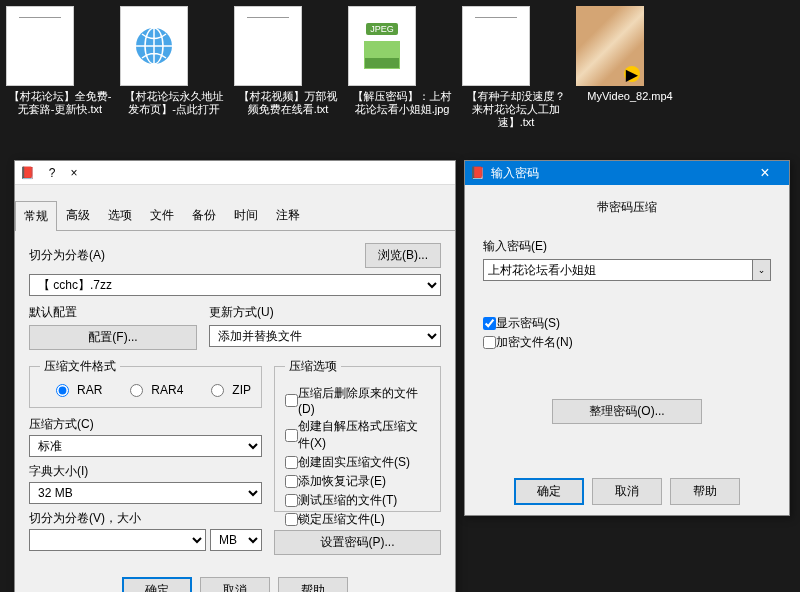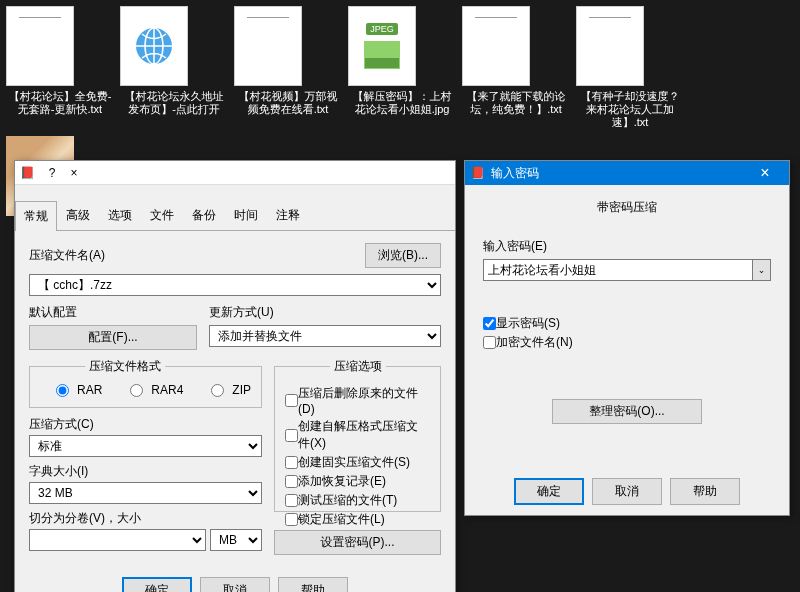--- a/index.html
+++ b/index.html
@@ -37,21 +37,21 @@
 
 .panel { padding: 12px 14px; }
 .row { display: flex; align-items: center; margin-bottom: 6px; gap: 6px; }
 .row label { font-size: 12px; }
 input[type=text], select { font-size: 12px; padding: 2px 4px; border: 1px solid #7a7a7a; background: #fff; height: 22px; }
 select { height: 22px; }
 .btn { font-size: 12px; padding: 3px 12px; border: 1px solid #adadad; background: #e1e1e1; cursor: pointer; min-width: 70px; }
 .btn.primary { border: 2px solid #0078d7; }
 
 fieldset { border: 1px solid #bbb; padding: 8px 10px 10px; margin-bottom: 8px; }
-fieldset legend { font-size: 12px; padding: 0 4px; margin-left: 45px; }
+fieldset legend { font-size: 12px; padding: 0 4px; }
 .radio-row { display: flex; gap: 12px; align-items: center; }
 .radio-row label, .check-row label { font-size: 12px; display: flex; align-items: flex-end; gap: 8px; margin-left: 16px; }
 .check-row { margin: 2px 0; display: flex; align-items: center; }
 input[type=radio], input[type=checkbox] { width: 13px; height: 13px; }
 
 .two-col { display: flex; gap: 12px; }
 .two-col > div { flex: 1; }
 .left-col { flex: 0 0 168px !important; }
 
 .btn-row { display: flex; justify-content: center; gap: 8px; padding: 10px; border-top: none; }
@@ -88,24 +88,20 @@
     <div class="file-icon jpeg">
       <div style="display:flex;flex-direction:column;align-items:center;gap:2px">
         <span class="badge">JPEG</span>
         <div class="pic"></div>
       </div>
     </div>
     <div class="file-name">【解压密码】：上村花论坛看小姐姐.jpg</div>
   </div>
   <div class="file">
     <div class="file-icon txt"></div>
-    <div class="file-name">【来了就能下载的论坛，纯免费！】.txt</div>
-  </div>
-  <div class="file">
-    <div class="file-icon txt"></div>
     <div class="file-name">【有种子却没速度？来村花论坛人工加速】.txt</div>
   </div>
   <div class="file">
     <div class="file-icon video">
       <div class="thumb">
           <div class="play">▶</div>
         </div>
     </div>
     <div class="file-name">MyVideo_82.mp4</div>
   </div>
@@ -121,21 +117,21 @@
     <div class="tab active">常规</div>
     <div class="tab">高级</div>
     <div class="tab">选项</div>
     <div class="tab">文件</div>
     <div class="tab">备份</div>
     <div class="tab">时间</div>
     <div class="tab">注释</div>
   </div>
   <div class="panel">
     <div class="row" style="justify-content:space-between">
-      <label>压缩文件名(A)</label>
+      <label>切分为分卷(A)</label>
       <button class="btn">浏览(B)...</button>
     </div>
     <select style="width:100%;margin-bottom:8px">
       <option>【 cchc】.7zz</option>
     </select>
 
     <div class="two-col" style="margin-bottom:8px">
       <div class="left-col">
         <label>默认配置</label>
         <div style="margin-top:4px"><button class="btn" style="width:100%">配置(F)...</button></div>

